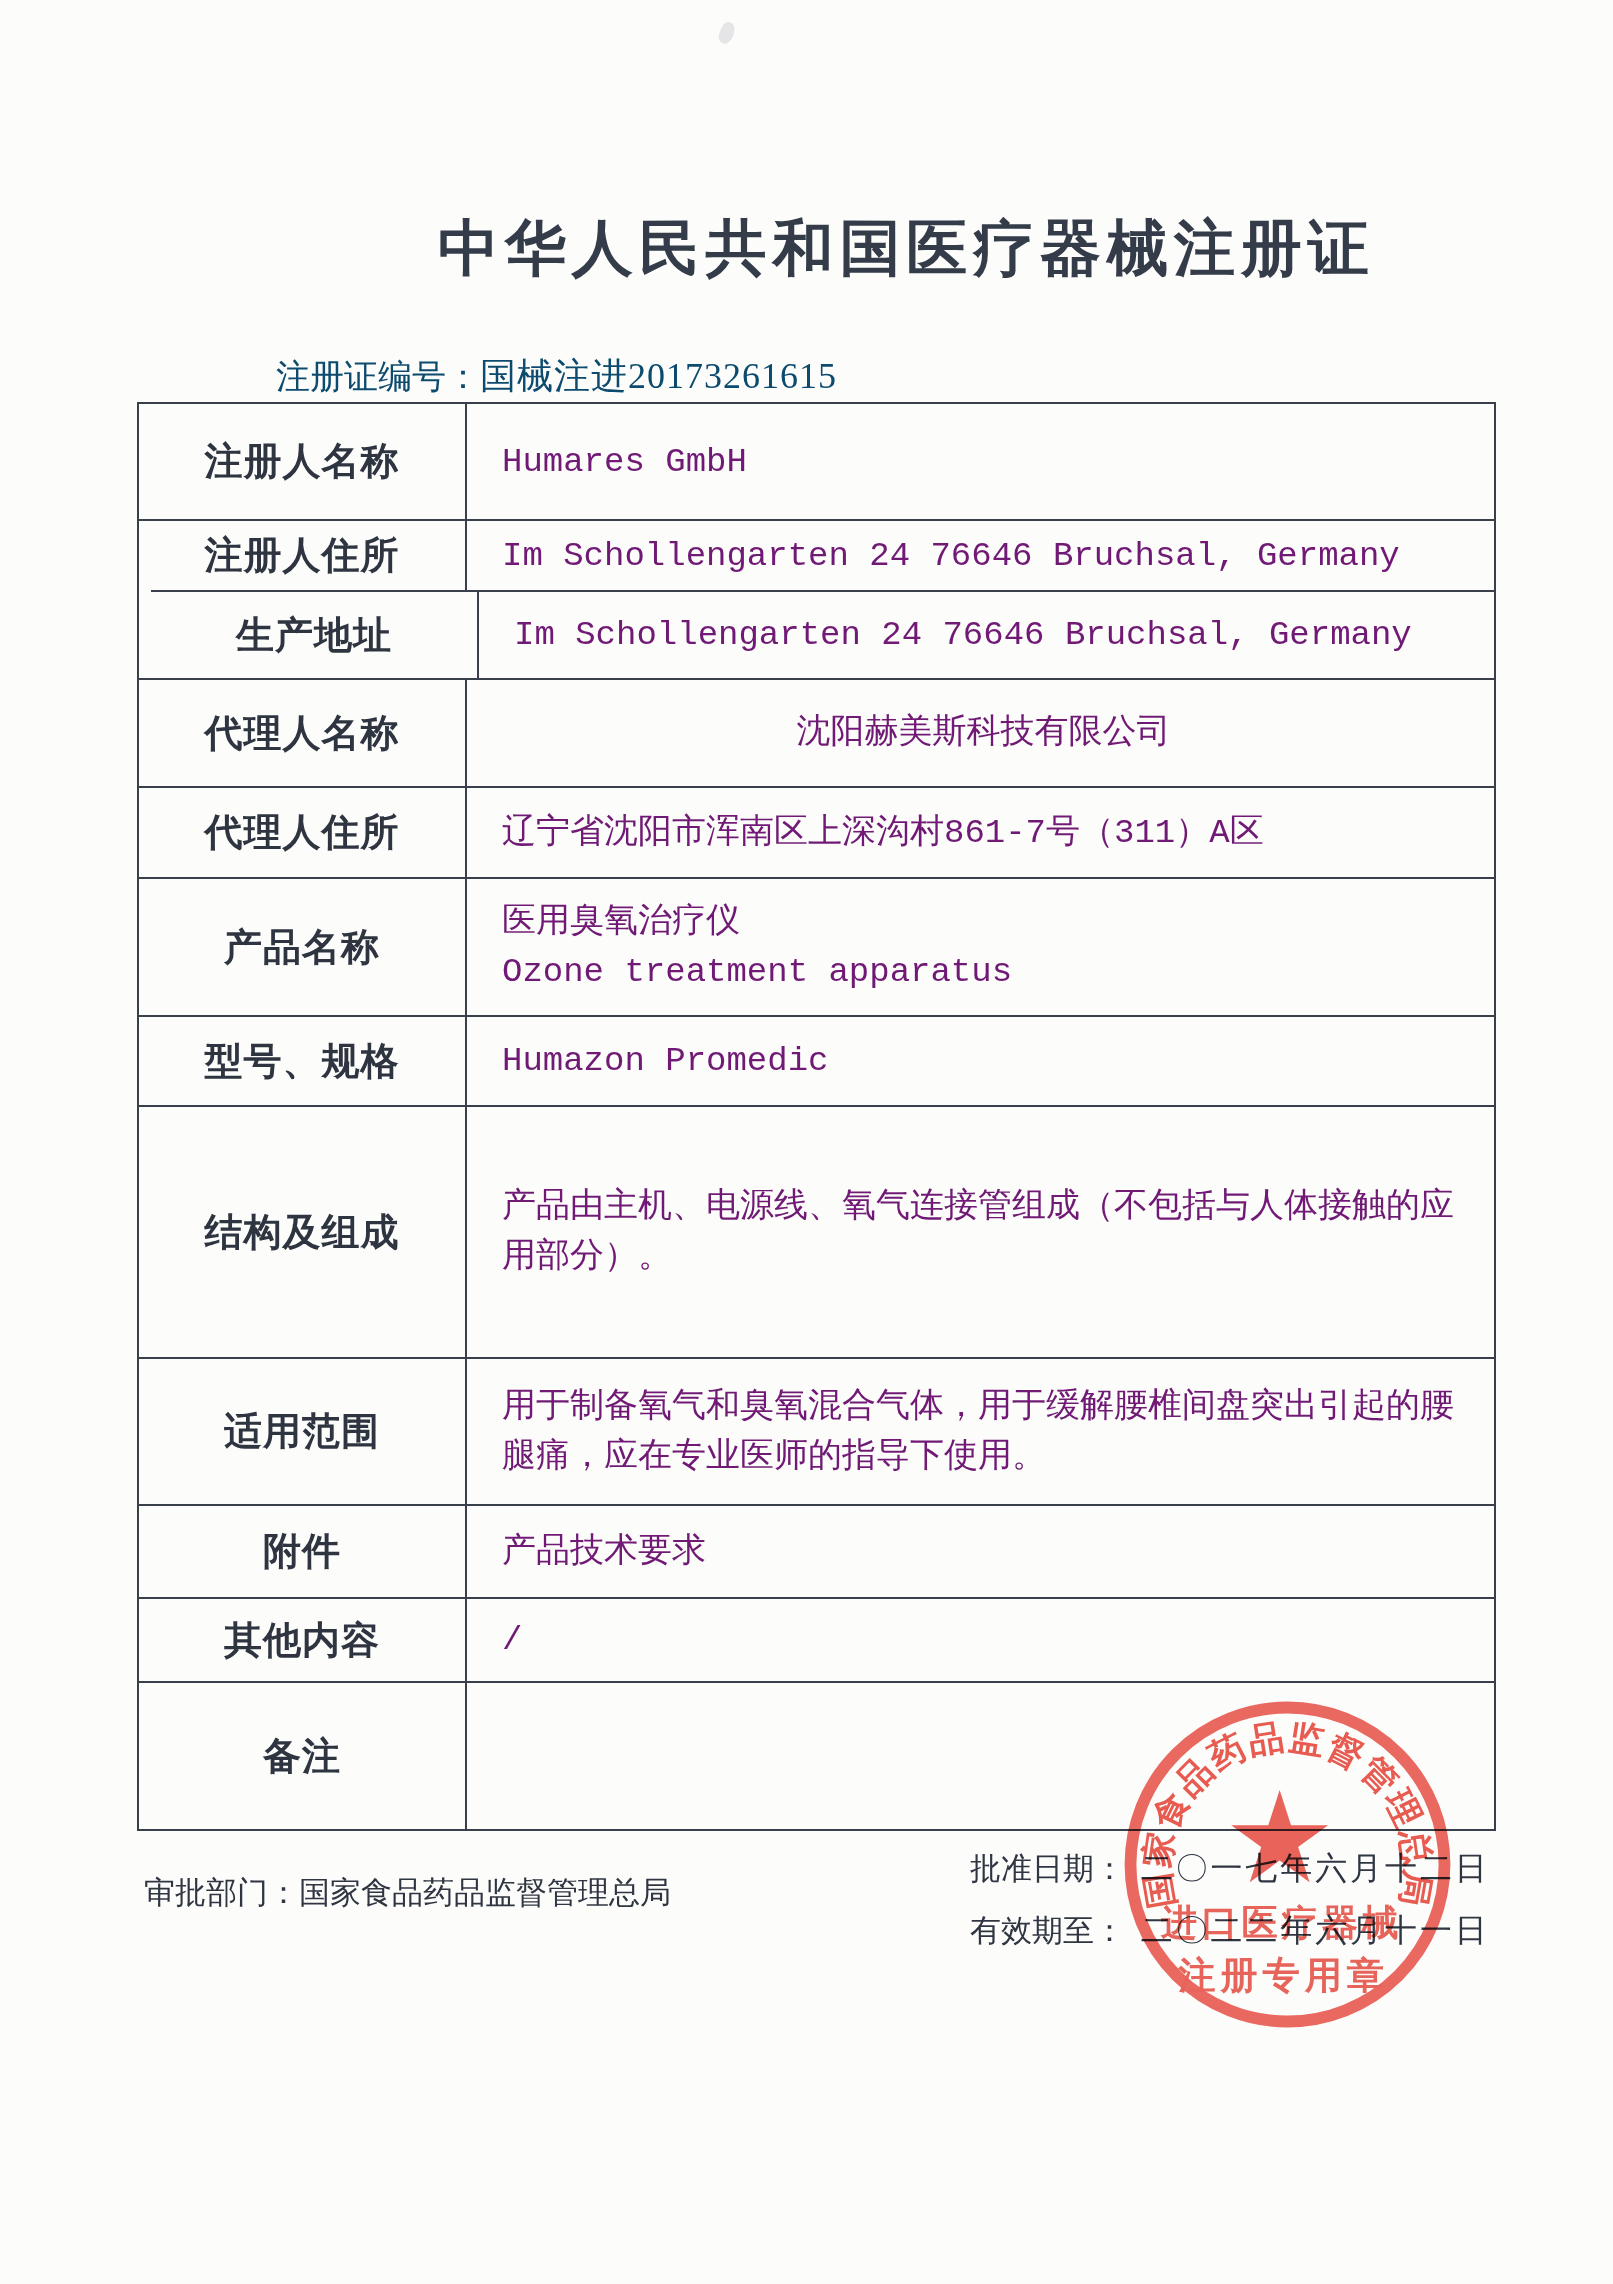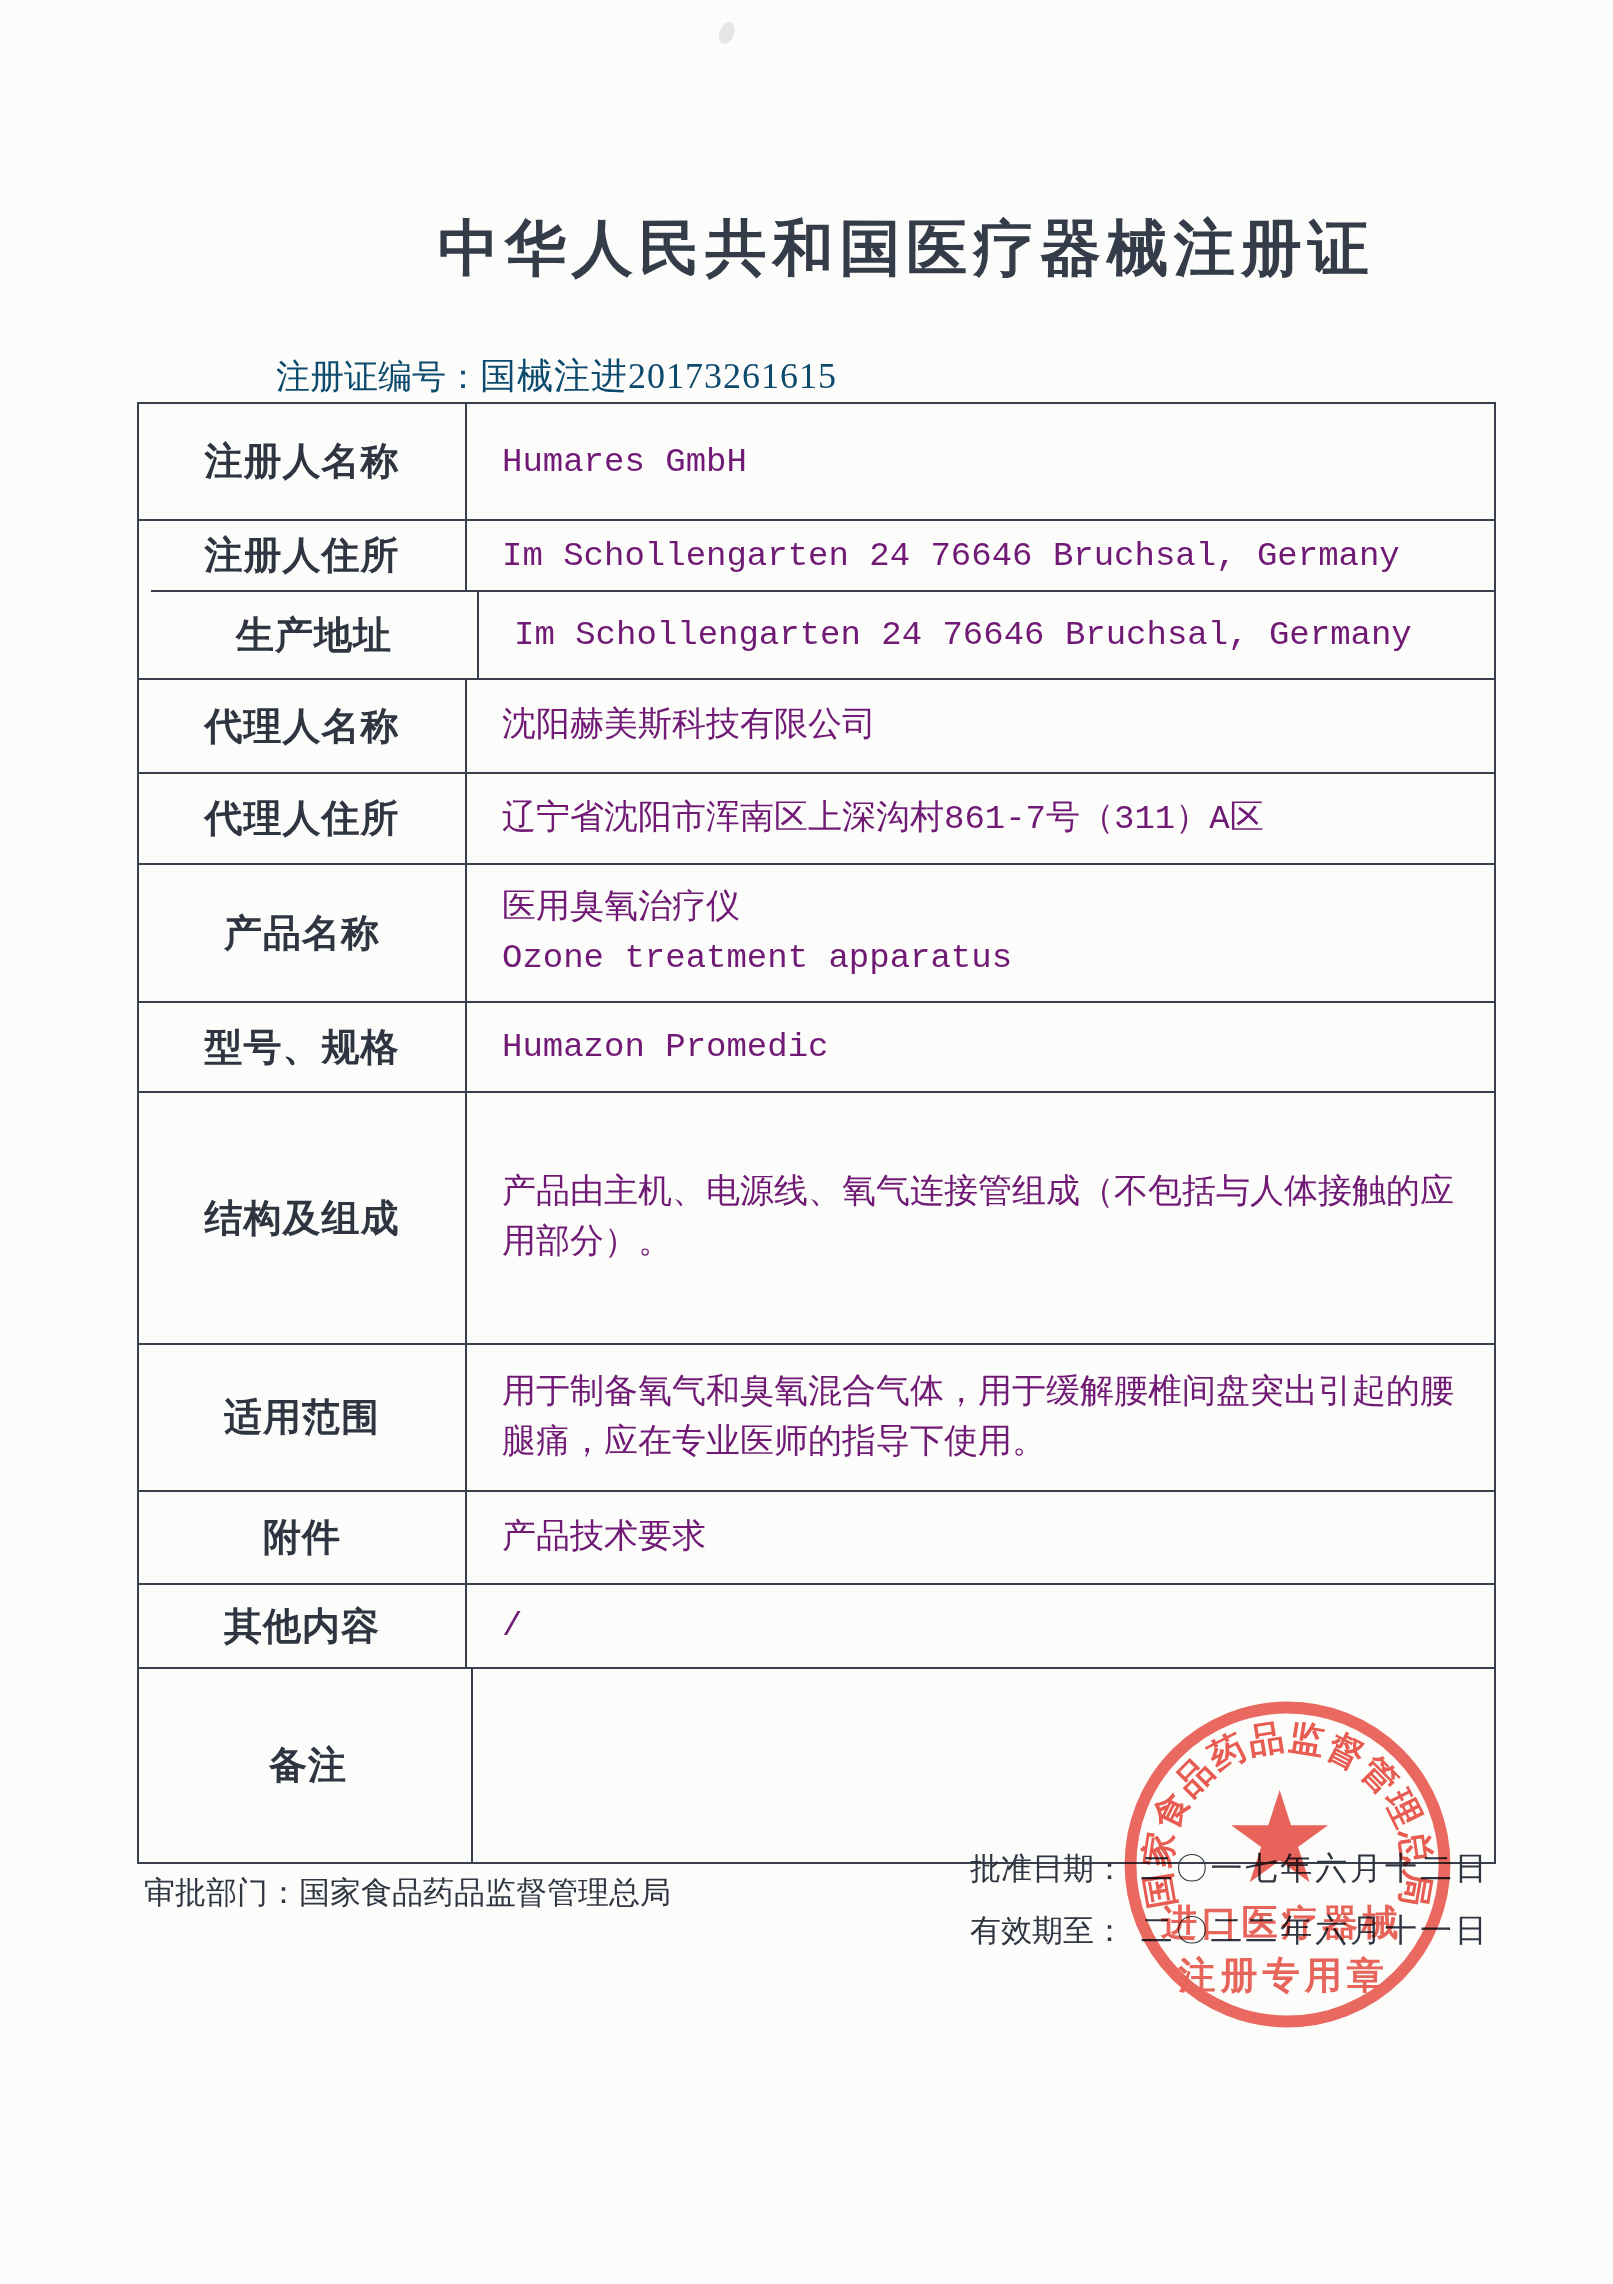--- a/index.html
+++ b/index.html
@@ -32,23 +32,23 @@
     position:absolute;
     left:137px;top:402px;
     width:1359px;
     border:2.9px solid #39404b;
     box-sizing:border-box;
     background:transparent;
   }
   .row{display:flex;box-sizing:border-box;}
   .row + .row{border-top:2.9px solid #39404b;}
   .r1{height:115px;}  .r2{height:71px;}  .r3{height:88px;margin-left:12px;}
-  .r4{height:94px;}  .r5{height:91px;}  .r6{height:138px;}
+  .r4{height:108px;text-align:center;}  .r5{height:91px;}  .r6{height:138px;}
   .r7{height:90px;}  .r8{height:252px;} .r9{height:147px;}
-  .r10{height:93px;} .r11{height:84px;} .r12{height:195px;padding-left:6px;}
+  .r10{height:93px;} .r11{height:84px;} .r12{height:148px;}
   .cell-label{
     flex:0 0 328px;width:328px;
     display:flex;align-items:center;justify-content:center;
     border-right:2px solid #39404b;
     font-size:38px;font-weight:bold;
     letter-spacing:1px;
     color:#2e3540;
     box-sizing:border-box;
   }
   .cell-value{

